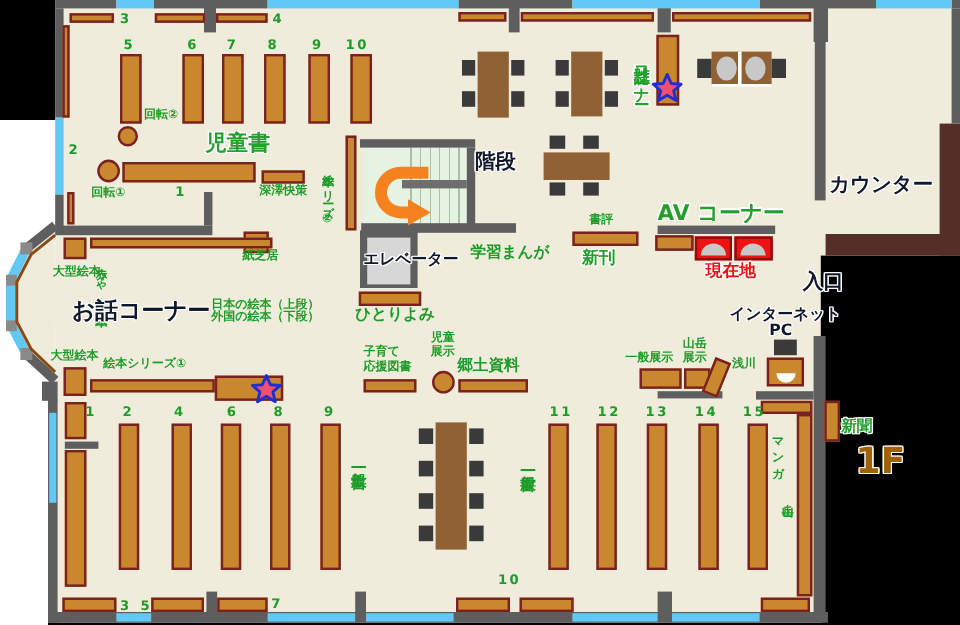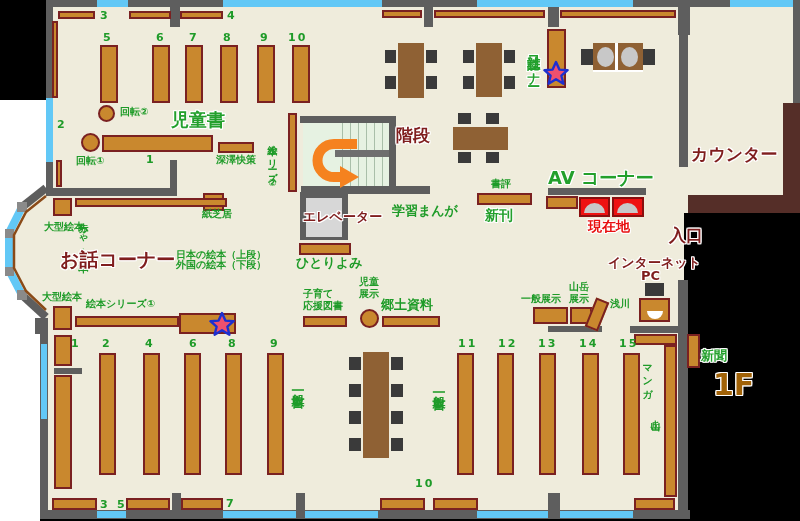--- a/index.html
+++ b/index.html
@@ -26,21 +26,21 @@
   .domew{background:#fff;border-radius:0 0 50% 50%/0 0 100% 100%;}
   .whiteline{background:#fff;}
   .lbl{position:absolute;font-weight:bold;font-size:10px;color:#1e9b28;
        white-space:pre;line-height:1.2;z-index:30;}
   .g13{font-size:13px;}
   .v{writing-mode:vertical-rl;text-orientation:upright;letter-spacing:1px;}
   .num{position:absolute;font-weight:bold;font-size:11px;color:#1e9b28;
        letter-spacing:2px;z-index:30;white-space:pre;}
   .title{position:absolute;font-weight:bold;z-index:31;white-space:pre;line-height:1.1;}
   .t-green{color:#23a02c;}
-  .t-blue{color:#7f1d1d;}
+  .t-blue{color:#0f172a;}
   .t-red{color:#e81010;}
   .ol{text-shadow:1px 0 #fff,-1px 0 #fff,0 1px #fff,0 -1px #fff,
       1px 1px #fff,-1px -1px #fff,1px -1px #fff,-1px 1px #fff;}
   svg.mark{position:absolute;z-index:40;overflow:visible;}
 </style>
 </head>
 <body>
 
 <div id="map">
 
@@ -223,21 +223,21 @@
     <div class="geo chair" style="left: 643px; top: 49px; width: 12px; height: 16px;"></div>
     <div class="geo cush" style="left: 597px; top: 47px; width: 17px; height: 20px;"></div>
     <div class="geo cush" style="left: 621px; top: 47px; width: 17px; height: 20px;"></div>
     <div class="geo whiteline" style="left: 615px; top: 43px; width: 3px; height: 28px;"></div>
     <div class="geo whiteline" style="left: 593px; top: 70px; width: 50px; height: 2px;"></div>
     <div class="geo redsofa" style="left: 579px; top: 197px; width: 31px; height: 20px;"></div>
     <div class="geo redsofa" style="left: 612px; top: 197px; width: 32px; height: 20px;"></div>
     <div class="geo dome" style="left: 584px; top: 203px; width: 21px; height: 10px;"></div>
     <div class="geo dome" style="left: 617px; top: 203px; width: 21px; height: 10px;"></div>
     <div class="geo domew" style="left: 647px; top: 311px; width: 16px; height: 8px;"></div>
-    <div class="lbl" style="left: 120px; top: 106px;">回転②</div>
+    <div class="lbl" style="left: 120px; top: 90px;">回転②</div>
     <div class="lbl" style="left: 76px; top: 155px;">回転①</div>
     <div class="lbl" style="left: 216px; top: 154px;">深澤快策</div>
     <div class="lbl" style="left: 202px; top: 208px;">紙芝居</div>
     <div class="lbl" style="left: 44px; top: 221px;">大型絵本</div>
     <div class="lbl" style="left: 42px; top: 291px;">大型絵本</div>
     <div class="lbl" style="left: 86px; top: 298px;">絵本シリーズ①</div>
     <div class="lbl" style="left: 176px; top: 249px;">日本の絵本（上段）</div>
     <div class="lbl" style="left: 176px; top: 259px;">外国の絵本（下段）</div>
     <div class="lbl g13" style="left: 296px; top: 255px;">ひとりよみ</div>
     <div class="lbl" style="left: 303px; top: 288px;">子育て

